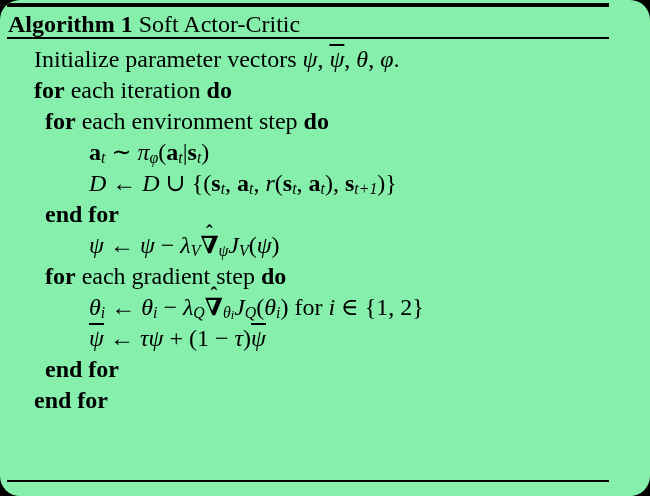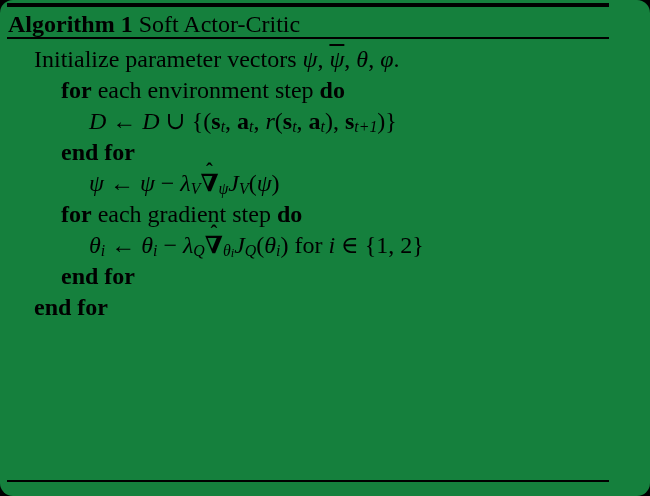--- a/index.html
+++ b/index.html
@@ -5,40 +5,40 @@
   html, body { margin: 0; padding: 0; }
   body {
     width: 650px; height: 496px;
     background: #000;
     position: relative;
     font-family: "Liberation Serif", "DejaVu Serif", serif;
   }
   .page {
     position: absolute; left: 0; top: 0;
     width: 650px; height: 496px;
-    background: #15803d;
-    border-radius: 13px;
+    background: #86efac;
+    border-radius: 20px;
     overflow: hidden;
     color: #000;
   }
   .rule { position: absolute; left: 7px; width: 602px; background: #000; }
   .rule-top    { top: 3px;   height: 4px; }
   .rule-mid    { top: 37px;  height: 2px; }
   .rule-bottom { top: 480px; height: 2px; }
   .title {
     position: absolute; left: 8px; top: 10px;
     font-size: 24px; line-height: 28px; white-space: nowrap;
   }
   .algo-body {
     position: absolute; left: 1px; top: 44px; width: 578px;
     font-size: 24px;
   }
   .line { height: 31px; line-height: 31px; white-space: nowrap; }
   .indent-1 { padding-left: 33px; }
-  .indent-2 { padding-left: 60px; }
+  .indent-2 { padding-left: 44px; }
   .indent-3 { padding-left: 88px; }
   .s-b  { font-weight: bold; }
   .s-i  { font-style: italic; }
   .s-bm { font-weight: bold; }
   .s-cal { font-style: italic; font-weight: 500; }
   .sub1 { font-size: 66%; vertical-align: -0.22em; letter-spacing: 0; }
   .sub2 { font-size: 52%; vertical-align: -0.35em; }
   .bar  { text-decoration: overline; }
   .hat  { position: relative; display: inline-block; }
   .hat::after {
@@ -52,23 +52,26 @@
 <body>
 
 <div class="page">
   <div class="rule rule-top"></div>
   <div class="title">
     <span class="s-b">Algorithm 1</span><span> Soft Actor-Critic</span>
   </div>
   <div class="rule rule-mid"></div>
   <div class="algo-body">
       <div class="line indent-1"><span>Initialize parameter vectors </span><span class="s-i">ψ</span><span>, </span><span class="s-i bar">ψ</span><span>, </span><span class="s-i">θ</span><span>, </span><span class="s-i">φ</span><span>.</span></div>
+      <div class="line indent-1"><span class="s-b">for</span><span> each iteration </span><span class="s-b">do</span></div>
       <div class="line indent-2"><span class="s-b">for</span><span> each environment step </span><span class="s-b">do</span></div>
+      <div class="line indent-3"><span class="s-bm">a</span><span class="s-i sub1">t</span><span> ∼ </span><span class="s-i">π</span><span class="s-i sub1">φ</span><span>(</span><span class="s-bm">a</span><span class="s-i sub1">t</span><span>|</span><span class="s-bm">s</span><span class="s-i sub1">t</span><span>)</span></div>
       <div class="line indent-3"><span class="s-cal">D</span><span> ← </span><span class="s-cal">D</span><span> ∪ {(</span><span class="s-bm">s</span><span class="s-i sub1">t</span><span>, </span><span class="s-bm">a</span><span class="s-i sub1">t</span><span>, </span><span class="s-i">r</span><span>(</span><span class="s-bm">s</span><span class="s-i sub1">t</span><span>, </span><span class="s-bm">a</span><span class="s-i sub1">t</span><span>)</span><span>, </span><span class="s-bm">s</span><span class="s-i sub1">t+1</span><span>)}</span></div>
       <div class="line indent-2"><span class="s-b">end for</span></div>
       <div class="line indent-3"><span class="s-i">ψ</span><span> ← </span><span class="s-i">ψ</span><span> − </span><span class="s-i">λ</span><span class="s-i sub1">V</span><span class="s-b hat">∇</span><span class="s-i sub1">ψ</span><span class="s-i">J</span><span class="s-i sub1">V</span><span>(</span><span class="s-i">ψ</span><span>)</span></div>
       <div class="line indent-2"><span class="s-b">for</span><span> each gradient step </span><span class="s-b">do</span></div>
       <div class="line indent-3"><span class="s-i">θ</span><span class="s-i sub1">i</span><span> ← </span><span class="s-i">θ</span><span class="s-i sub1">i</span><span> − </span><span class="s-i">λ</span><span class="s-i sub1">Q</span><span class="s-b hat">∇</span><span class="s-i sub1">θ</span><span class="s-i sub2">i</span><span class="s-i">J</span><span class="s-i sub1">Q</span><span>(</span><span class="s-i">θ</span><span class="s-i sub1">i</span><span>)</span><span> for </span><span class="s-i">i</span><span> ∈ {1, 2}</span></div>
+      <div class="line indent-3"><span class="s-i bar">ψ</span><span> ← </span><span class="s-i">τ</span><span class="s-i">ψ</span><span> + (1 − </span><span class="s-i">τ</span><span>)</span><span class="s-i bar">ψ</span></div>
       <div class="line indent-2"><span class="s-b">end for</span></div>
       <div class="line indent-1"><span class="s-b">end for</span></div>
     </div>
   <div class="rule rule-bottom"></div>
 </div>
 
 </body></html>

